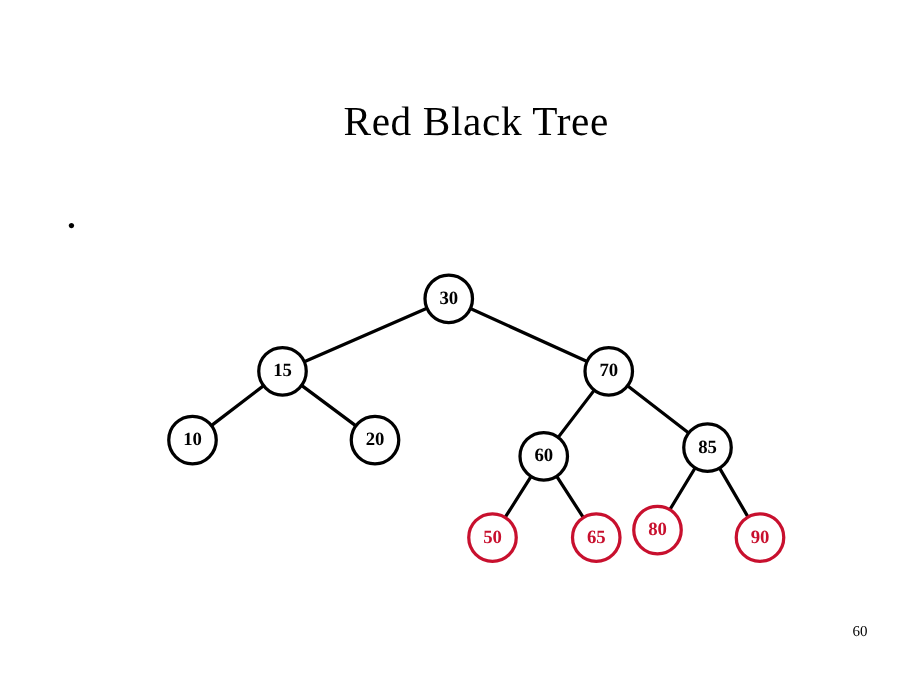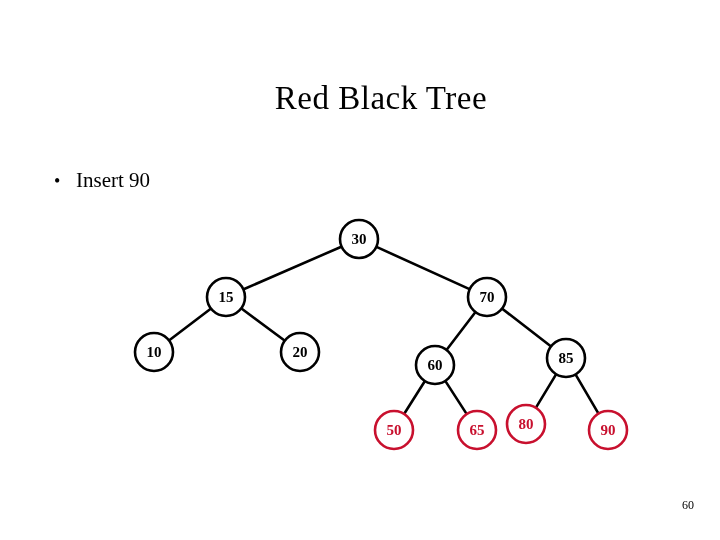--- a/index.html
+++ b/index.html
@@ -102,21 +102,20 @@
 </head>
 <body>
 
 <div id="slide">
 
   <div id="slide-title">Red Black Tree</div>
 
   <div id="bullet-list">
     <div class="bullet-item">
       <span class="bullet-marker">•</span>
-      <span class="bullet-text">Insert 90</span>
     </div>
   </div>
 
   <svg id="tree-figure" viewBox="0 0 720 540">
     <g id="tree-edges">
         <line x1="342.5006380125338" y1="246.19521049077474" x2="242.49936198746622" y2="289.80478950922526" class="tree-edge"></line>
         <line x1="375.3953584286174" y1="246.42914678796726" x2="470.6046415713826" y2="289.5708532120327" class="tree-edge"></line>
         <line x1="211.6959218669483" y1="307.9267263516367" x2="168.3040781330517" y2="341.0732736483633" class="tree-edge"></line>
         <line x1="240.44671870873248" y1="307.73742606730116" x2="285.5532812912675" y2="341.26257393269884" class="tree-edge"></line>
         <line x1="476.0658980637256" y1="311.2984409935895" x2="445.9341019362744" y2="350.7015590064105" class="tree-edge"></line>

